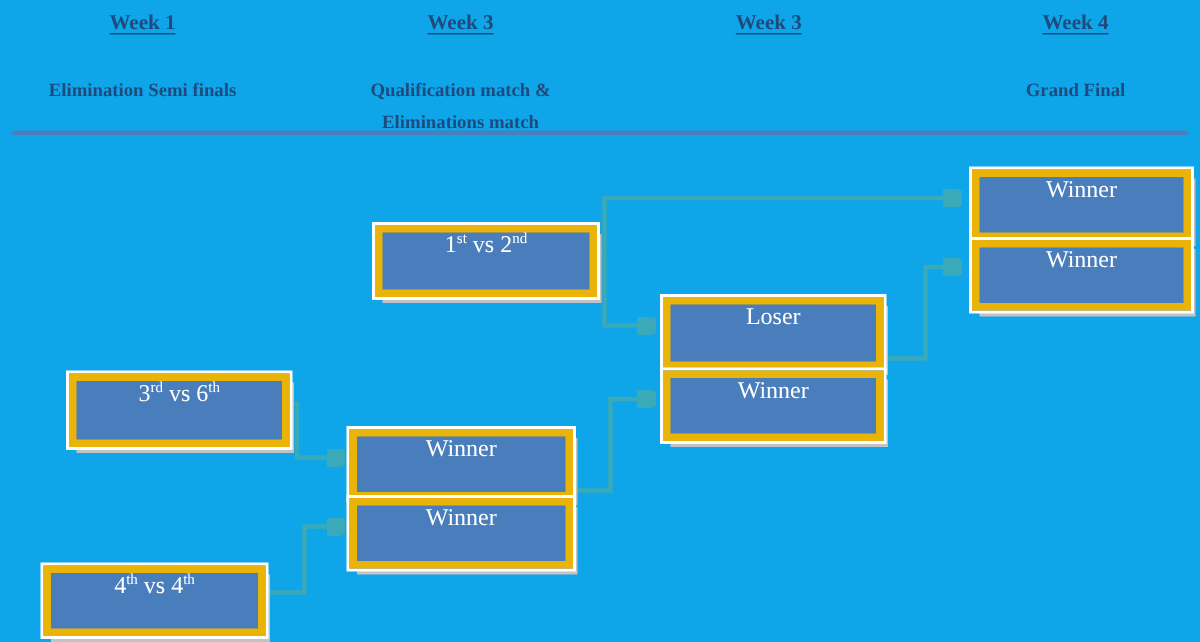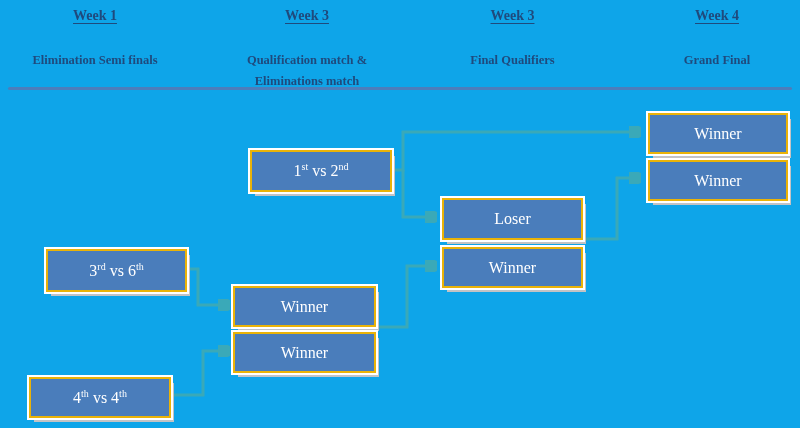--- a/index.html
+++ b/index.html
@@ -30,23 +30,23 @@
   .divider{
     position:absolute;left:8px;top:87px;width:784px;height:3px;
     background:#4d7dbb;border-radius:2px;
   }
   
   .connectors{position:absolute;left:0;top:0;width:800px;height:428px;}
   .connectors path{stroke:#3aa9b8;stroke-width:3;fill:none;}
   
   .box{
     position:absolute;
-    display:flex;align-items:center;justify-content:center;
+    display:flex;justify-content:center;
     background:#4a7dbb;
-    border:2px solid #eab308;
+    border:5px solid #eab308;
     box-shadow:0 0 0 2px #ffffff, 4px 5px 0 -1px #c3c3c5;
     color:#ffffff;
     font-size:16px;
   }
   .box .lbl{white-space:pre;}
   .box sup{font-size:10px;line-height:0;vertical-align:6px;}
 </style>
 </head>
 <body>
 
@@ -55,21 +55,20 @@
   <div class="hcol c1">
     <div class="wk">Week 1</div>
     <div class="sub">Elimination Semi finals</div>
   </div>
   <div class="hcol c2">
     <div class="wk">Week 3</div>
     <div class="sub">Qualification match &amp; Eliminations match</div>
   </div>
   <div class="hcol c3">
     <div class="wk">Week 3</div>
-    <div class="sub">Final Qualifiers</div>
   </div>
   <div class="hcol c4">
     <div class="wk">Week 4</div>
     <div class="sub">Grand Final</div>
   </div>
 
   <div class="divider"></div>
 
   <svg class="connectors" viewBox="0 0 800 428" xmlns="http://www.w3.org/2000/svg">
     <defs>

